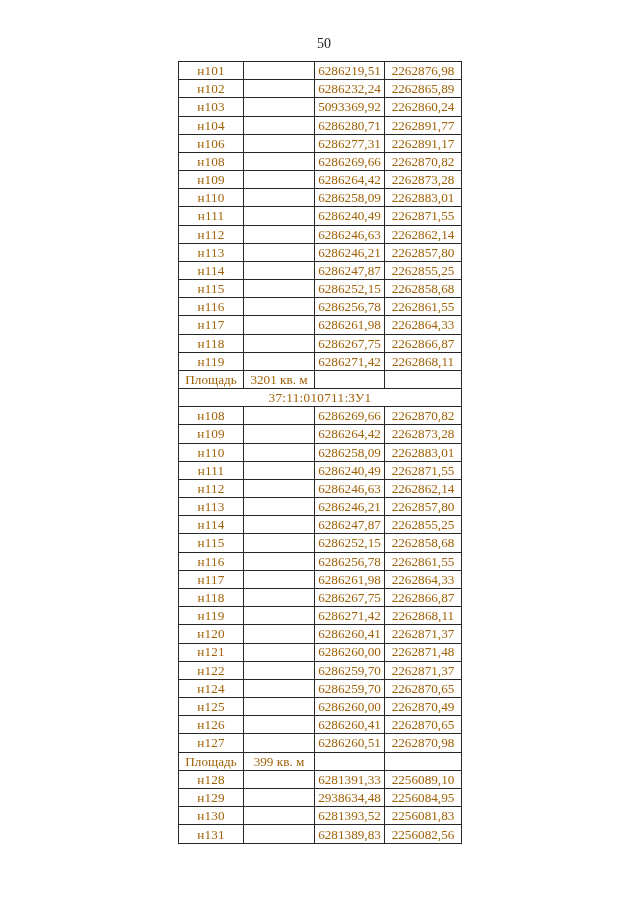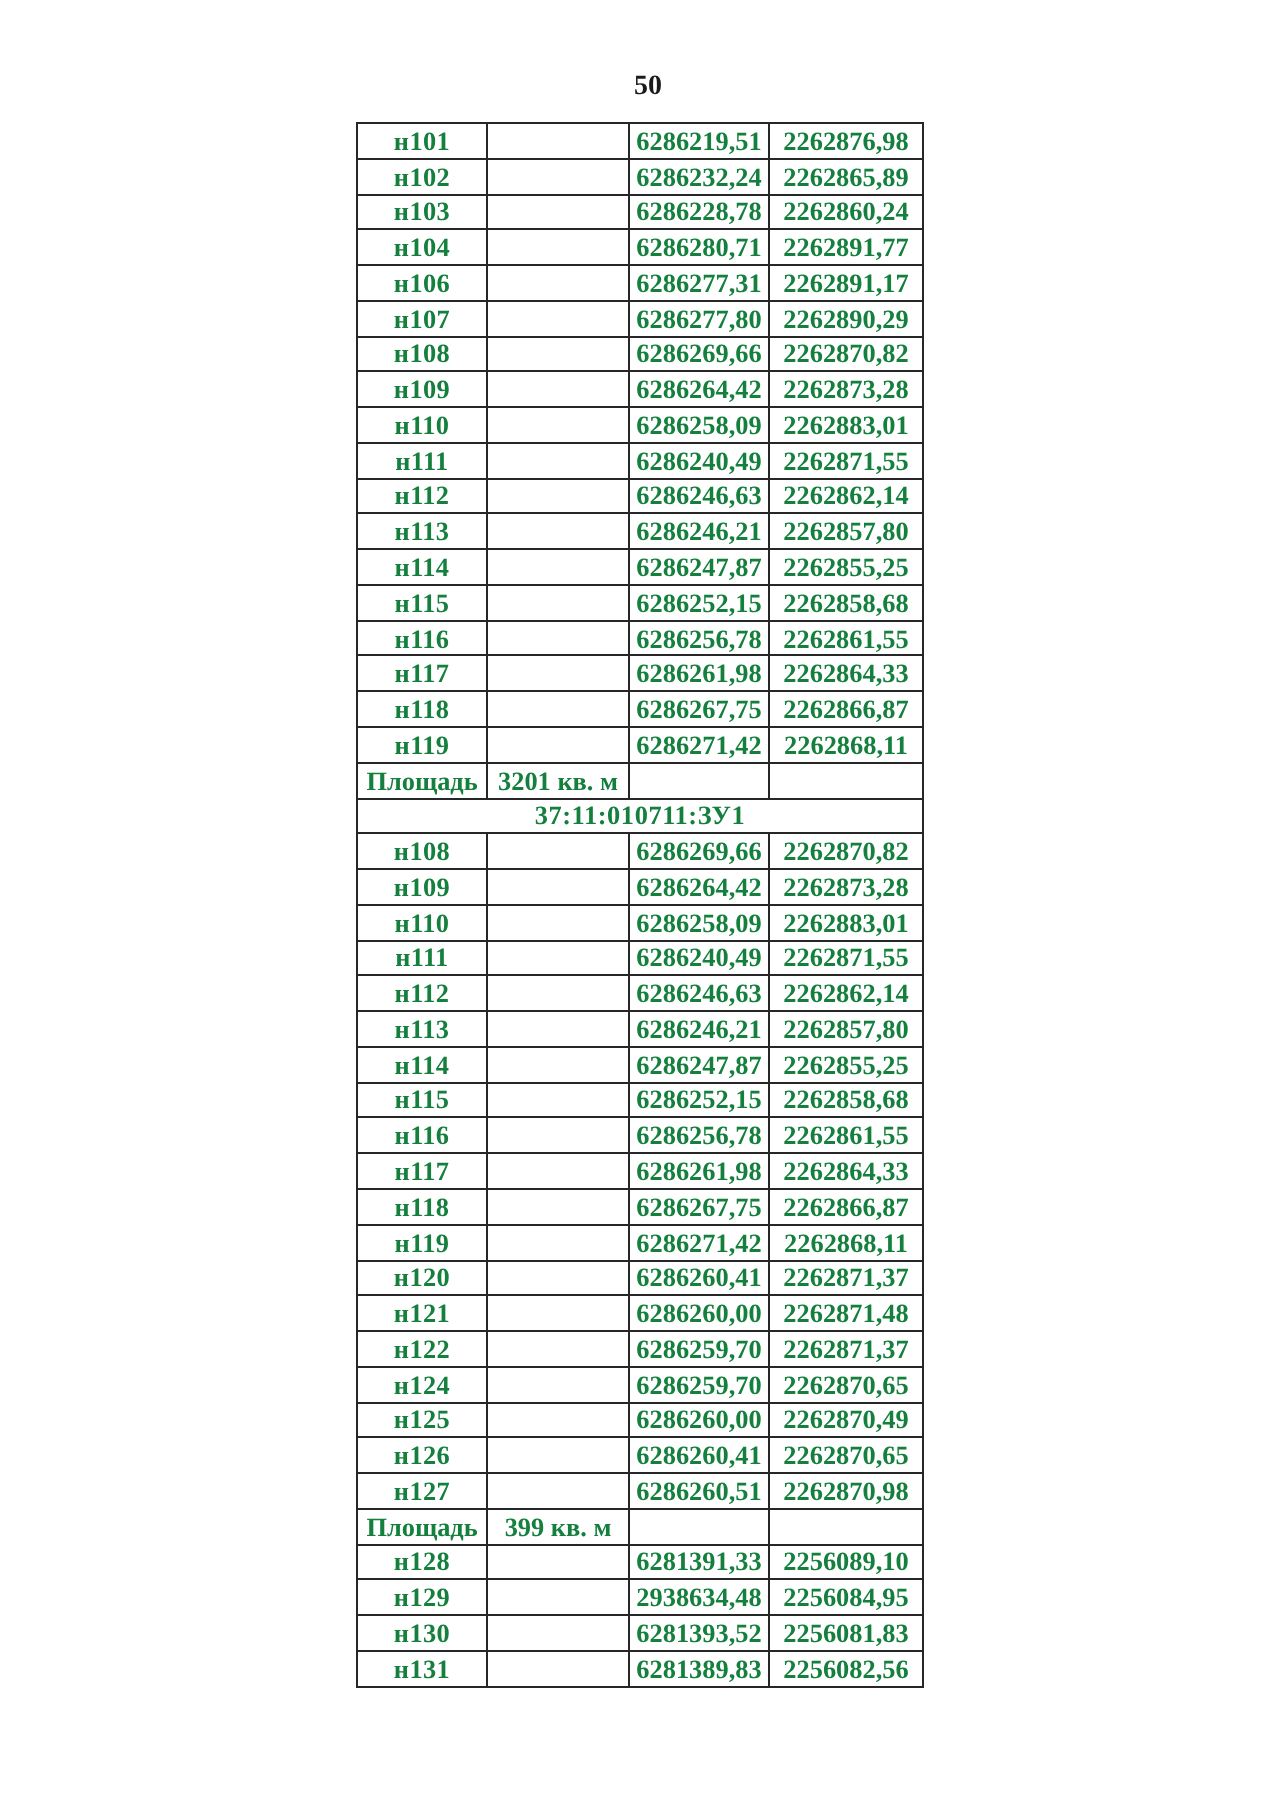--- a/index.html
+++ b/index.html
@@ -8,42 +8,41 @@
     background: #ffffff;
   }
   .page {
     position: relative;
     width: 640px;
     height: 905px;
     background: #ffffff;
     font-family: "Liberation Serif", serif;
     color: #1b1b1b;
     overflow: hidden;
-    font-weight: bold;
   }
   .page-number {
     position: absolute;
     top: 36px;
     left: 0;
     width: 648px;
     text-align: center;
     font-size: 14px;
     color: #1b1b1b;
   }
   table.coords {
     position: absolute;
     left: 178px;
     top: 61px;
     width: 283px;
     height: 783px;
     border-collapse: collapse;
     table-layout: fixed;
     font-family: "Liberation Serif", serif;
     font-size: 13.2px;
-    color: #15803d;
+    color: #a16207;
   }
   table.coords td {
     border: 1.5px solid #272727;
     text-align: center;
     vertical-align: middle;
     padding: 0;
     line-height: 1;
     white-space: nowrap;
     overflow: hidden;
   }
@@ -72,40 +71,34 @@
         </tr>
         <tr>
           <td class="point-cell">н102</td>
           <td></td>
           <td>6286232,24</td>
           <td>2262865,89</td>
         </tr>
         <tr>
           <td class="point-cell">н103</td>
           <td></td>
-          <td>6286228,78</td>
+          <td>5093369,92</td>
           <td>2262860,24</td>
         </tr>
         <tr>
           <td class="point-cell">н104</td>
           <td></td>
           <td>6286280,71</td>
           <td>2262891,77</td>
         </tr>
         <tr>
           <td class="point-cell">н106</td>
           <td></td>
           <td>6286277,31</td>
           <td>2262891,17</td>
-        </tr>
-        <tr>
-          <td class="point-cell">н107</td>
-          <td></td>
-          <td>6286277,80</td>
-          <td>2262890,29</td>
         </tr>
         <tr>
           <td class="point-cell">н108</td>
           <td></td>
           <td>6286269,66</td>
           <td>2262870,82</td>
         </tr>
         <tr>
           <td class="point-cell">н109</td>
           <td></td>

